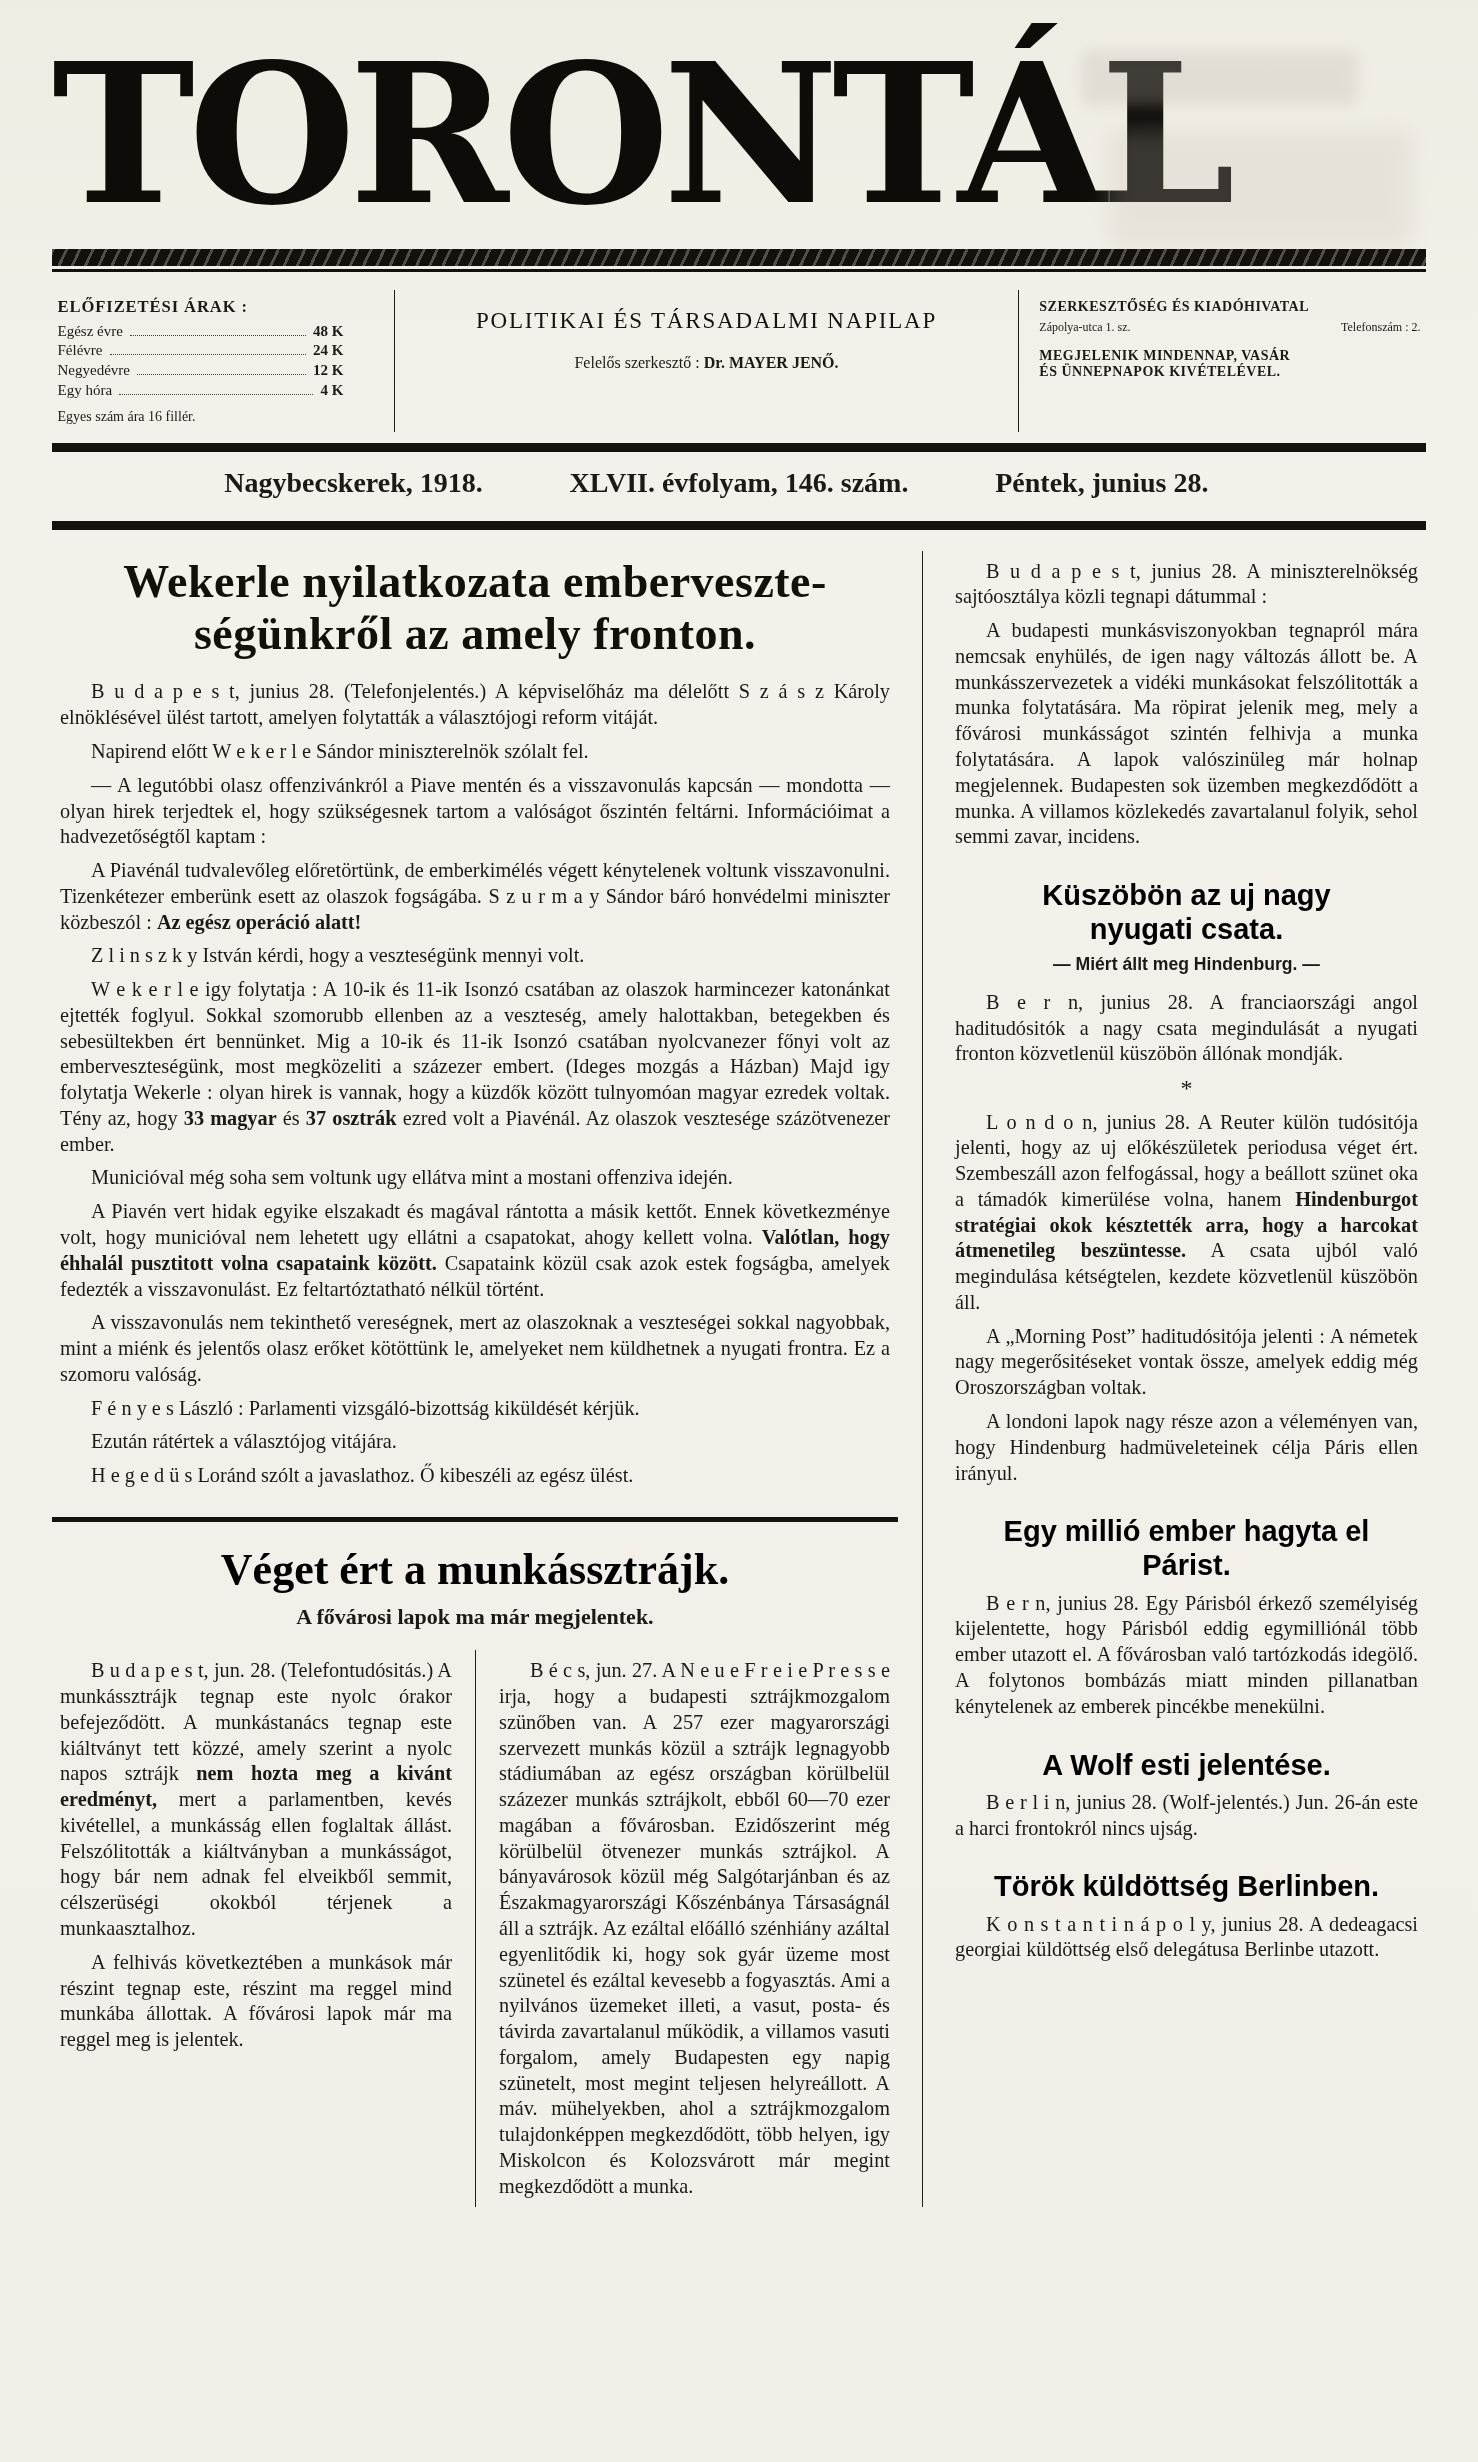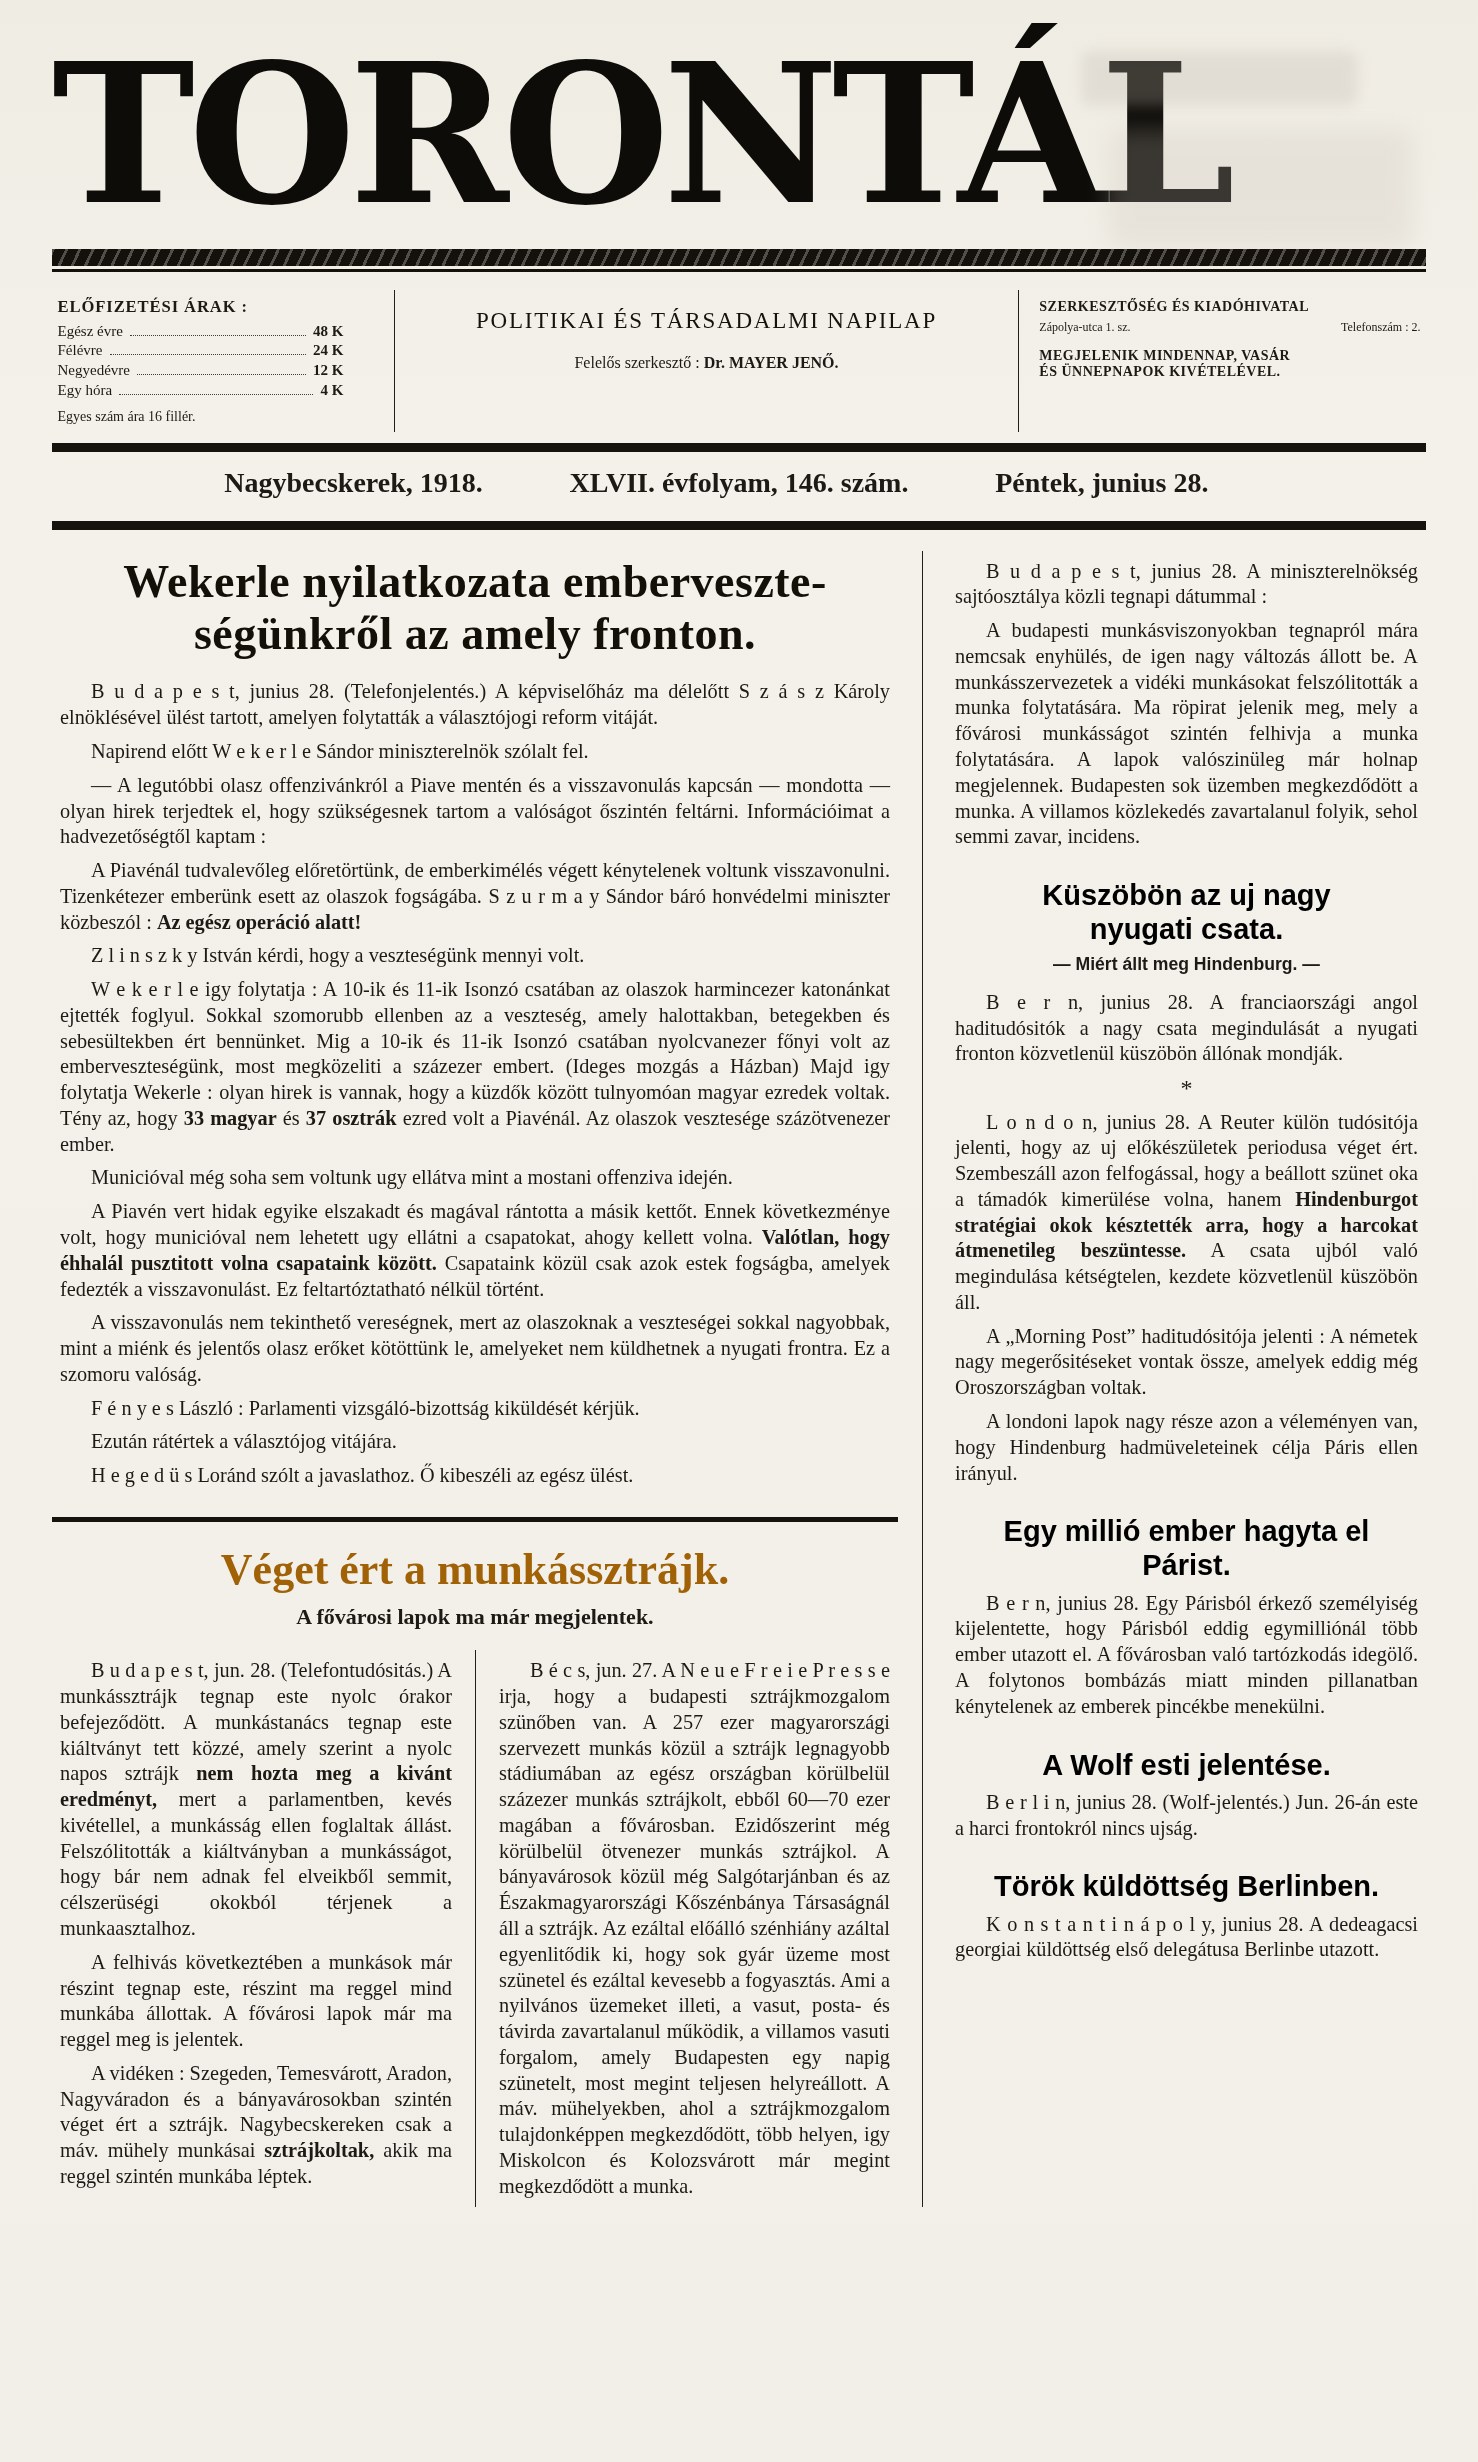--- a/index.html
+++ b/index.html
@@ -75,21 +75,21 @@
 
   .article-title { text-align:center; font-size:46px; font-weight:bold; line-height:1.12;
                    letter-spacing:0.5px; margin:5.5px 0 20.3px; color:#131008; }
   .t-line { display:block; }
 
   .article-body p { font-size:20.3px; line-height:1.27; text-align:justify; text-indent:31px; margin:8px; }
   .star-sep { text-align:center; font-size:24px; line-height:1.1; margin:1.8px 0; text-indent:0; }
 
   .mid-rule { border-top:5.5px solid #16130e; margin:28px 0 22px; }
 
-  .article-title-2 { text-align:center; font-size:44px; font-weight:bold; margin:3.7px 0 9.2px; color:#a16207; }
+  .article-title-2 { text-align:center; font-size:44px; font-weight:bold; margin:3.7px 0 9.2px; color:#000000; }
   .article-subtitle { text-align:center; font-size:22px; font-weight:bold; margin:0 0 20.3px; }
 
   .two-cols { display:flex; }
   .sub-col { width:50%; padding-right:15px; }
   .sub-col-right { border-left:1.8px solid #221e18; padding-left:15px; padding-right:0; }
 
   .side-section { margin-top:28px; }
   .side-headline { font-family:"Liberation Sans", sans-serif; font-weight:bold; font-size:29px;
                    line-height:1.18; text-align:center; margin:0 auto 7.4px; color:#000000; }
   .side-headline.w420 { max-width:388px; }
@@ -187,21 +187,20 @@
 
       <div class="mid-rule"></div>
 
       <article>
         <h2 class="article-title-2">Véget ért a munkássztrájk.</h2>
         <h3 class="article-subtitle">A fővárosi lapok ma már megjelentek.</h3>
         <div class="two-cols">
           <div class="sub-col article-body">
               <p><span>B u d a p e s t, jun. 28. (Telefontudósitás.) A munkássztrájk tegnap este nyolc órakor befejeződött. A munkástanács tegnap este kiáltványt tett közzé, amely szerint a nyolc napos sztrájk </span><span class="b">nem hozta meg a kivánt eredményt,</span><span> mert a parlamentben, kevés kivétellel, a munkásság ellen foglaltak állást. Felszólitották a kiáltványban a munkásságot, hogy bár nem adnak fel elveikből semmit, célszerüségi okokból térjenek a munkaasztalhoz.</span></p>
               <p><span>A felhivás következtében a munkások már részint tegnap este, részint ma reggel mind munkába állottak. A fővárosi lapok már ma reggel meg is jelentek.</span></p>
-              <p><span>A vidéken : Szegeden, Temesvárott, Aradon, Nagyváradon és a bányavárosokban szintén véget ért a sztrájk. Nagybecskereken csak a máv. mühely munkásai </span><span class="b">sztrájkoltak,</span><span> akik ma reggel szintén munkába léptek.</span></p>
             </div>
           <div class="sub-col sub-col-right article-body">
               <p><span>B é c s, jun. 27. A N e u e  F r e i e  P r e s s e irja, hogy a budapesti sztrájkmozgalom szünőben van. A 257 ezer magyarországi szervezett munkás közül a sztrájk legnagyobb stádiumában az egész országban körülbelül százezer munkás sztrájkolt, ebből 60—70 ezer magában a fővárosban. Ezidőszerint még körülbelül ötvenezer munkás sztrájkol. A bányavárosok közül még Salgótarjánban és az Északmagyarországi Kőszénbánya Társaságnál áll a sztrájk. Az ezáltal előálló szénhiány azáltal egyenlitődik ki, hogy sok gyár üzeme most szünetel és ezáltal kevesebb a fogyasztás. Ami a nyilvános üzemeket illeti, a vasut, posta- és távirda zavartalanul működik, a villamos vasuti forgalom, amely Budapesten egy napig szünetelt, most megint teljesen helyreállott. A máv. mühelyekben, ahol a sztrájkmozgalom tulajdonképpen megkezdődött, több helyen, igy Miskolcon és Kolozsvárott már megint megkezdődött a munka.</span></p>
             </div>
         </div>
       </article>
     </section>
 
     <aside class="col-side">
       <div class="article-body">

